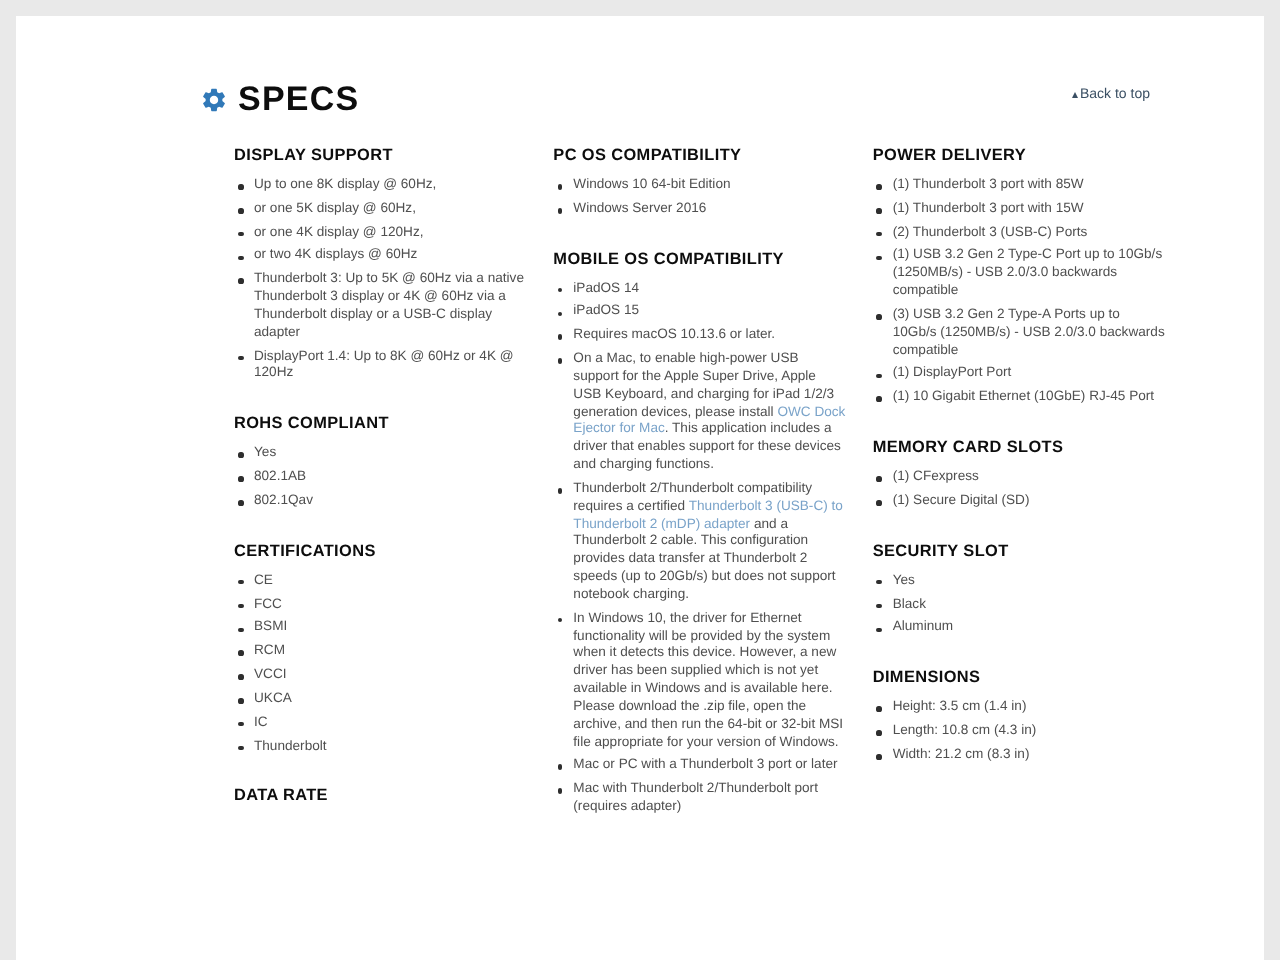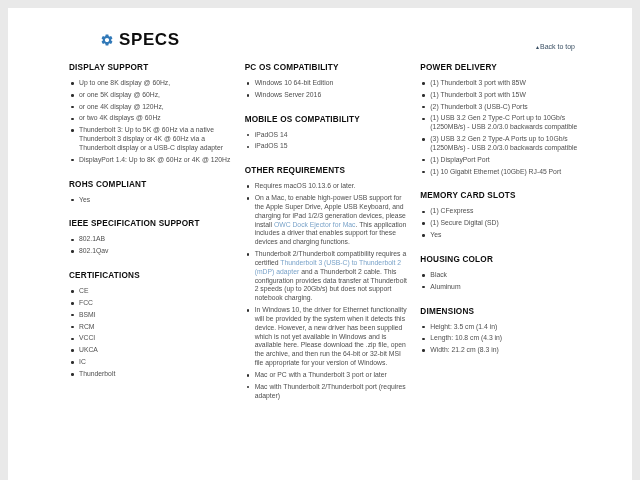--- a/index.html
+++ b/index.html
@@ -9,43 +9,43 @@
     font-family: "Liberation Sans", sans-serif;
     -webkit-font-smoothing: antialiased;
   }
   .page {
     position: absolute;
     left: 8px; top: 8px; right: 8px; bottom: 0;
     background: #ffffff;
   }
   .header-row {
     display: flex;
-    align-items: flex-end;
+    align-items: flex-start;
     justify-content: space-between;
-    margin: 22px 57px 0 92px;
+    margin: 32px 57px 0 92px;
   }
   .title-group { display: flex; align-items: center; gap: 5px; }
   .gear { width: 14px; height: 14px; display: block; }
   .page-title {
     font-size: 17px;
     font-weight: 800;
     letter-spacing: 0.6px;
     color: #0d0d0d;
   }
   .back-top {
     font-size: 7px;
     color: #3a4f63;
     text-decoration: none;
     margin-top: 3px;
   }
   .back-top .arrow { font-size: 6px; margin-right: 1px; }
   .columns {
     display: flex;
     gap: 13px;
-    margin: 4px 49px 0 61px;
+    margin: 4px 49px 0 109px;
     height: 400px;
     overflow: hidden;
   }
   .col { flex: 1; min-width: 0; }
   .sec-heading {
     font-size: 8.2px;
     font-weight: 800;
     color: #0d0d0d;
     letter-spacing: 0.2px;
     margin-top: 15px;
@@ -102,49 +102,48 @@
           <li>or two 4K displays @ 60Hz</li>
         </ul>
         <ul class="sec-list">
           <li>Thunderbolt 3: Up to 5K @ 60Hz via a native Thunderbolt 3 display or 4K @ 60Hz via a Thunderbolt display or a USB-C display adapter</li>
           <li>DisplayPort 1.4: Up to 8K @ 60Hz or 4K @ 120Hz</li>
         </ul>
         <div class="sec-heading">ROHS COMPLIANT</div>
         <ul class="sec-list">
           <li>Yes</li>
         </ul>
-        <div class="sec-heading">IEEE SPECIFICATION SUPPORT</div>
         <ul class="sec-list">
           <li>802.1AB</li>
           <li>802.1Qav</li>
         </ul>
         <div class="sec-heading">CERTIFICATIONS</div>
         <ul class="sec-list">
           <li>CE</li>
           <li>FCC</li>
           <li>BSMI</li>
           <li>RCM</li>
           <li>VCCI</li>
           <li>UKCA</li>
           <li>IC</li>
           <li>Thunderbolt</li>
         </ul>
+        <div class="sec-heading">DATA RATE</div>
       </div>
     <div class="col">
         <div class="sec-heading">PC OS COMPATIBILITY</div>
         <ul class="sec-list">
           <li>Windows 10 64-bit Edition</li>
           <li>Windows Server 2016</li>
         </ul>
         <div class="sec-heading">MOBILE OS COMPATIBILITY</div>
         <ul class="sec-list">
           <li>iPadOS 14</li>
           <li>iPadOS 15</li>
         </ul>
-        <div class="sec-heading">OTHER REQUIREMENTS</div>
         <ul class="sec-list">
           <li>Requires macOS 10.13.6 or later.</li>
           <li>On a Mac, to enable high-power USB support for the Apple Super Drive, Apple USB Keyboard, and charging for iPad 1/2/3 generation devices, please install <a href="#" class="inline-link">OWC Dock Ejector for Mac</a>. This application includes a driver that enables support for these devices and charging functions.</li>
           <li>Thunderbolt 2/Thunderbolt compatibility requires a certified <a href="#" class="inline-link">Thunderbolt 3 (USB-C) to Thunderbolt 2 (mDP) adapter</a> and a Thunderbolt 2 cable. This configuration provides data transfer at Thunderbolt 2 speeds (up to 20Gb/s) but does not support notebook charging.</li>
           <li>In Windows 10, the driver for Ethernet functionality will be provided by the system when it detects this device. However, a new driver has been supplied which is not yet available in Windows and is available here. Please download the .zip file, open the archive, and then run the 64-bit or 32-bit MSI file appropriate for your version of Windows.</li>
         </ul>
         <ul class="sec-list">
           <li>Mac or PC with a Thunderbolt 3 port or later</li>
           <li>Mac with Thunderbolt 2/Thunderbolt port (requires adapter)</li>
         </ul>
@@ -160,24 +159,24 @@
           <li>(1) USB 3.2 Gen 2 Type-C Port up to 10Gb/s (1250MB/s) - USB 2.0/3.0 backwards compatible</li>
           <li>(3) USB 3.2 Gen 2 Type-A Ports up to 10Gb/s (1250MB/s) - USB 2.0/3.0 backwards compatible</li>
           <li>(1) DisplayPort Port</li>
           <li>(1) 10 Gigabit Ethernet (10GbE) RJ-45 Port</li>
         </ul>
         <div class="sec-heading">MEMORY CARD SLOTS</div>
         <ul class="sec-list">
           <li>(1) CFexpress</li>
           <li>(1) Secure Digital (SD)</li>
         </ul>
+        <div class="sec-heading">SECURITY SLOT</div>
         <ul class="sec-list">
           <li>Yes</li>
         </ul>
-        <div class="sec-heading">HOUSING COLOR</div>
         <ul class="sec-list">
           <li>Black</li>
         </ul>
         <ul class="sec-list">
           <li>Aluminum</li>
         </ul>
         <div class="sec-heading">DIMENSIONS</div>
         <ul class="sec-list">
           <li>Height: 3.5 cm (1.4 in)</li>
           <li>Length: 10.8 cm (4.3 in)</li>

